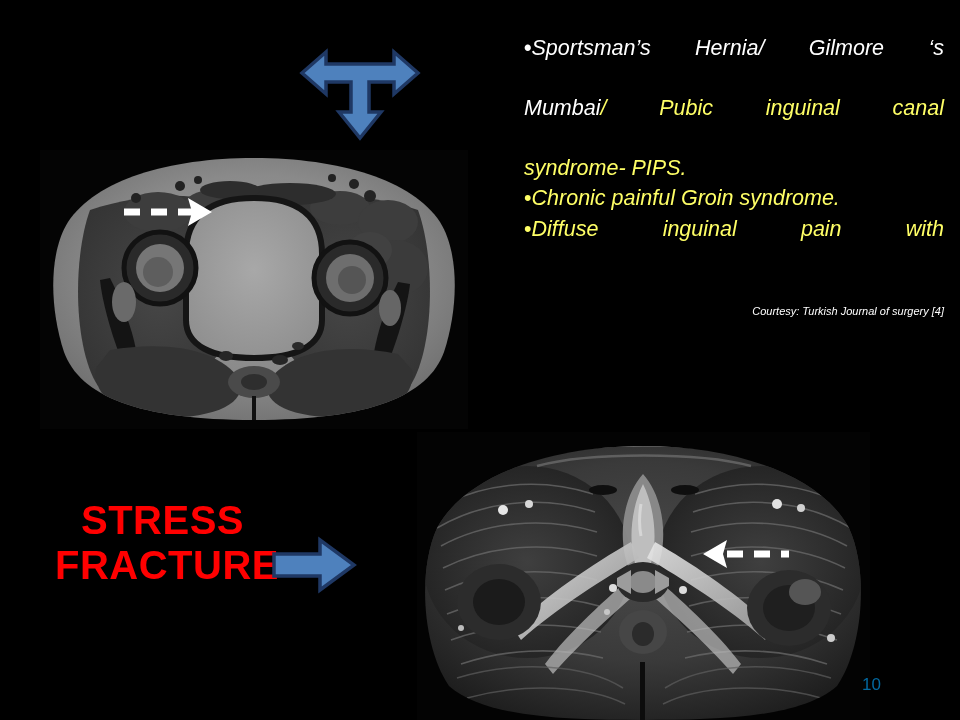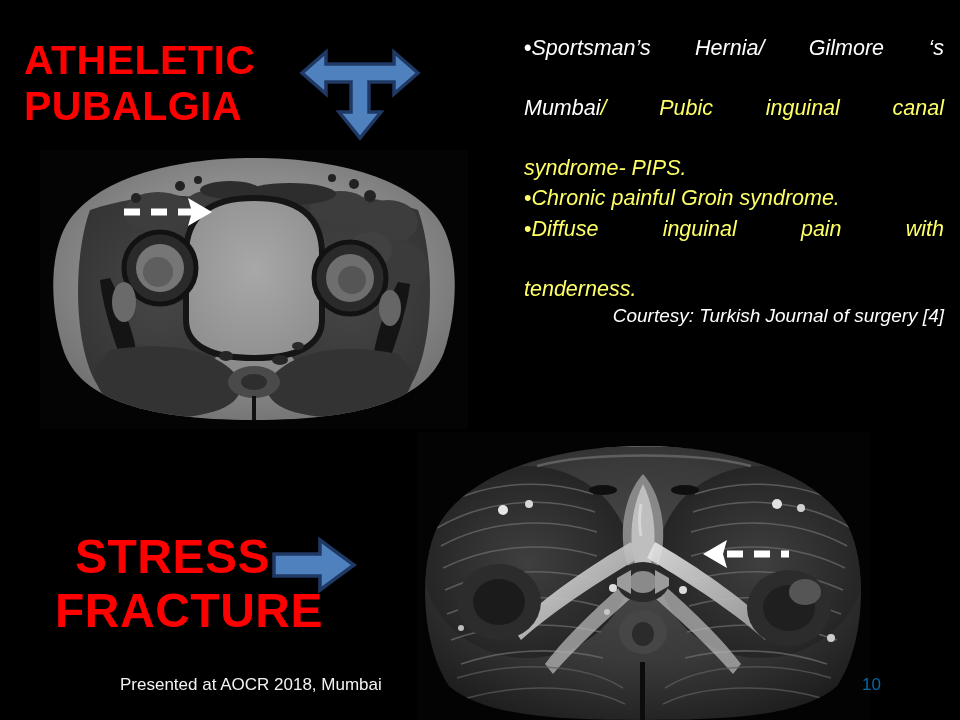--- a/index.html
+++ b/index.html
@@ -29,23 +29,23 @@
     letter-spacing: 0.5px;
     white-space: pre-line;
   }
   #title-pubalgia {
     left: 24px;
     top: 38px;
     font-size: 41px;
   }
   #title-stress {
     left: 55px;
-    top: 530px;
-    font-size: 48px;
-    text-align: right;
+    top: 498px;
+    font-size: 40px;
+    text-align: center;
     width: 215px;
   }
 
   
   .arrow-svg { position: absolute; display: block; }
   #arrow-tri { left: 296px; top: 42px; }
   #arrow-right { left: 268px; top: 534px; }
 
   
   .mri {
@@ -97,21 +97,21 @@
     width: 100%;
   }
 
   #courtesy {
     position: absolute;
     left: 524px;
     top: 305px;
     width: 420px;
     text-align: right;
     color: #FFFFFF;
-    font-size: 19px;
+    font-size: 11px;
     font-style: italic;
     font-family: "Liberation Sans", sans-serif;
   }
 
   
   #footer-text {
     position: absolute;
     left: 120px;
     top: 675px;
     color: #F2F2F2;
@@ -125,22 +125,20 @@
     color: #0369a1;
     font-size: 17px;
     font-family: "Liberation Sans", sans-serif;
   }
 </style>
 </head>
 <body>
 
 <div id="slide">
 
-  <div class="slide-title" id="title-pubalgia">ATHELETIC
-PUBALGIA</div>
 
   <svg class="arrow-svg" id="arrow-tri" width="128" height="118" viewBox="0 0 128 118">
     <path d="M 30 22 L 30 10 L 6 31 L 30 52 L 30 40 L 55 40 L 55 70 L 43 70 L 64 96 L 85 70 L 73 70 L 73 40 L 98 40 L 98 52 L 122 31 L 98 10 L 98 22 Z" fill="#4E81BD" stroke="#1F3864" stroke-width="3.5" stroke-linejoin="miter"></path>
   </svg>
 
   <div class="mri" id="mri-top">
     <svg viewBox="0 0 428 279" preserveAspectRatio="none">
       <defs>
         <radialGradient id="fatG" cx="50%" cy="45%" r="62%">
           <stop offset="0%" stop-color="#9a9a9a"></stop>
@@ -232,21 +230,20 @@
     </div>
 
     <div class="bullet-line">
       <span class="dot">•</span><span>Chronic painful Groin  syndrome.</span>
     </div>
 
     <div class="bullet-line">
       <div class="just-inner">
         <span class="dot">•</span><span>Diffuse    inguinal    pain    with</span>
       </div>
-      <div><span>tenderness.</span></div>
     </div>
 
     <div class="bullet-line white">
     </div>
   </div>
 
   <div id="courtesy">Courtesy: Turkish Journal of surgery  [4]</div>
 
   <div class="slide-title" id="title-stress">STRESS
 FRACTURE</div>
@@ -355,16 +352,15 @@
         <path d="M 120 34 C 172 20 282 20 334 34" stroke="#6d6d6d" stroke-width="2.4" fill="none" opacity="0.75"></path>
       </g>
 
       <g stroke="#FFFFFF" stroke-width="7" fill="none" stroke-linecap="butt">
         <line x1="310" y1="122" x2="372" y2="122" stroke-dasharray="16 11"></line>
       </g>
       <path d="M 310 108 L 286 122 L 310 136 L 306 122 Z" fill="#FFFFFF"></path>
     </svg>
   </div>
 
-  <div id="footer-text">Presented at AOCR 2018, Mumbai</div>
   <div id="footer-page">10</div>
 
 </div>
 
 </body></html>

